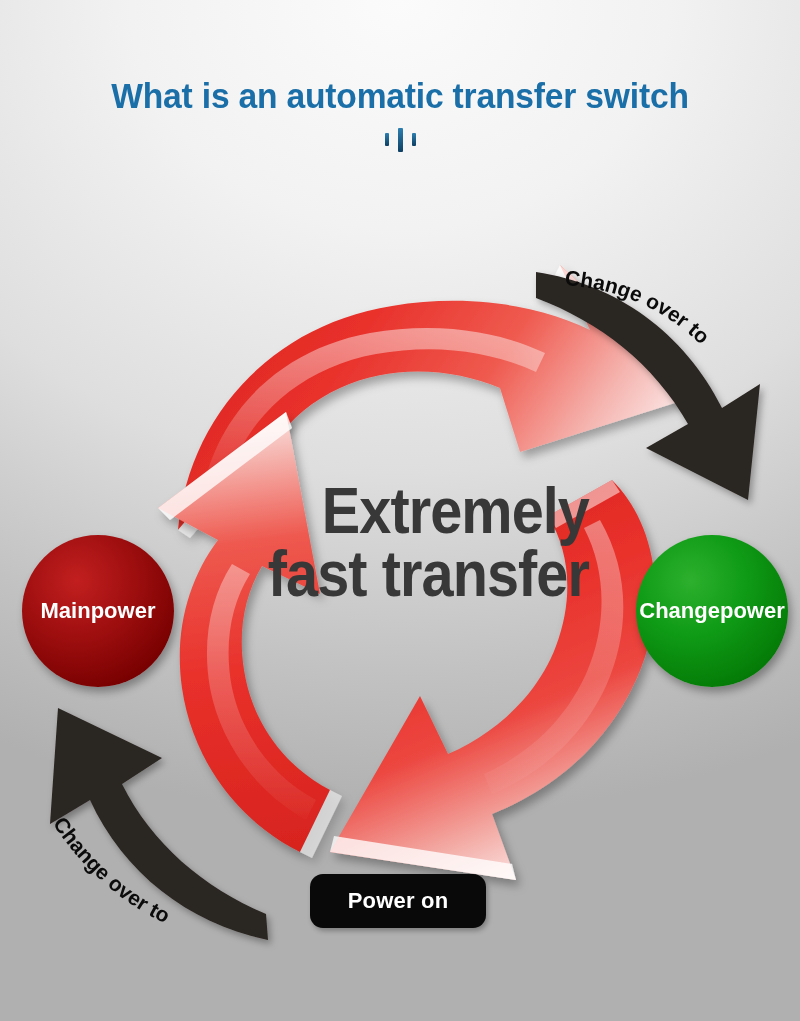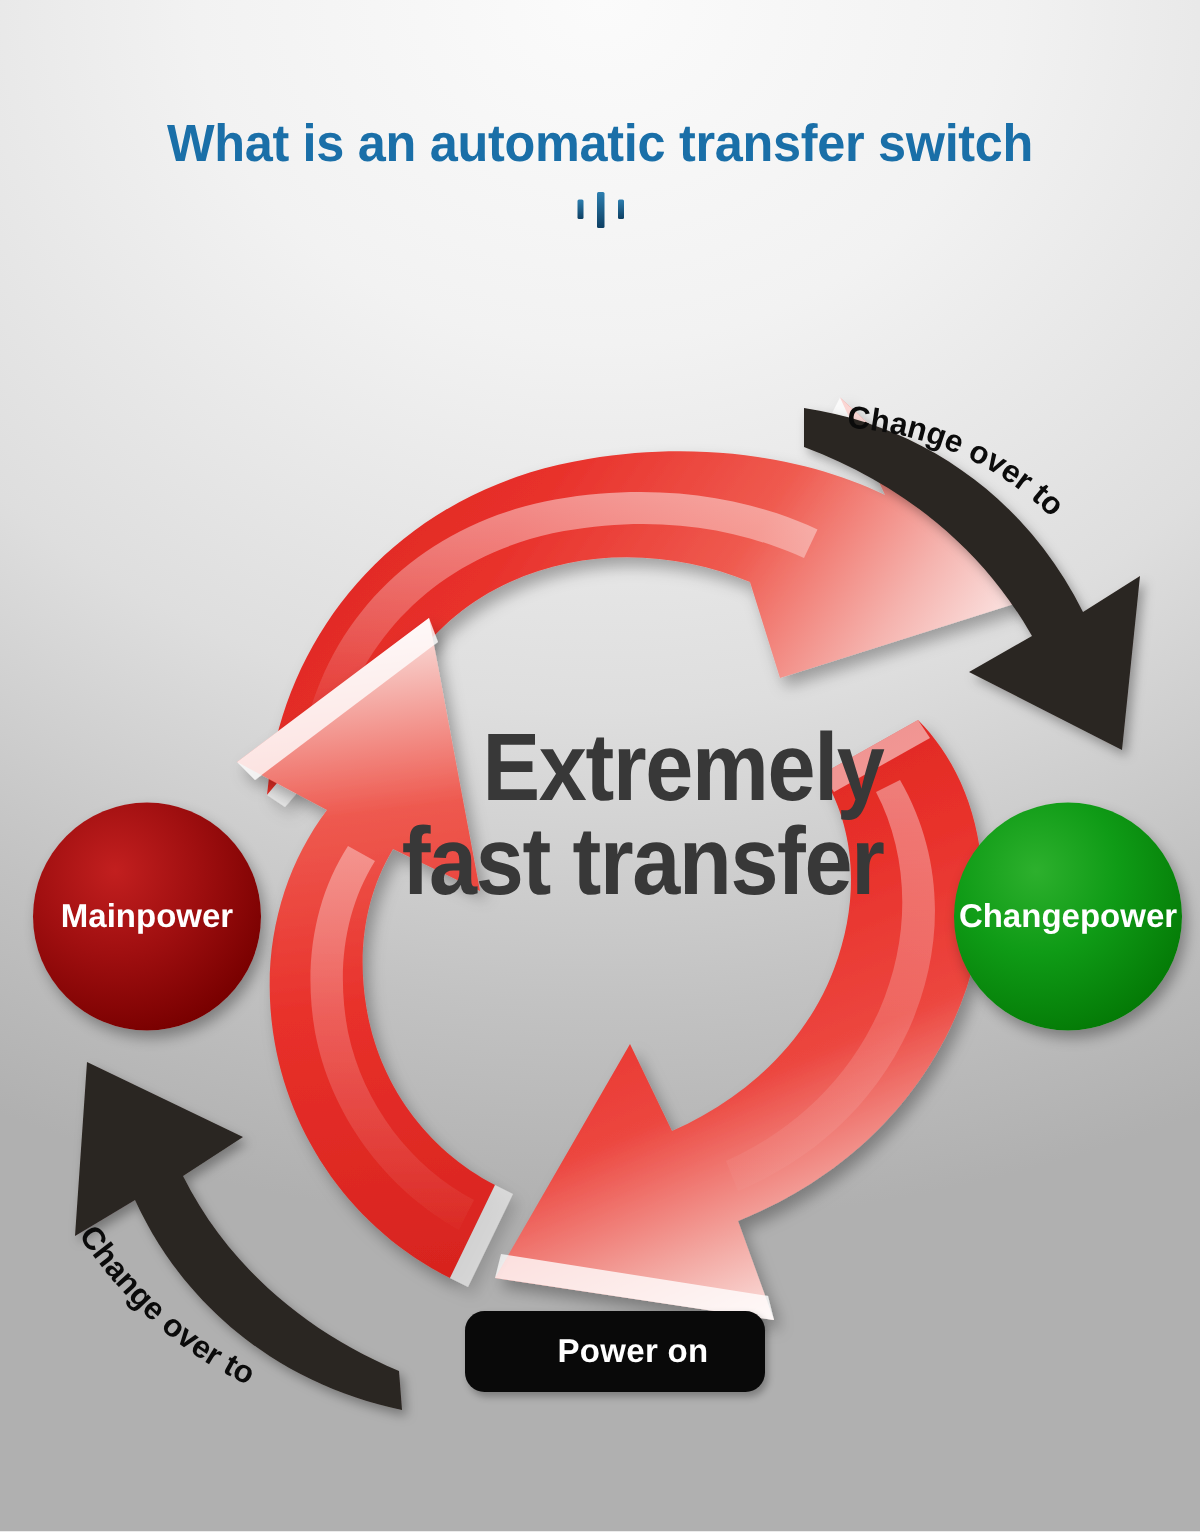--- a/index.html
+++ b/index.html
@@ -98,21 +98,21 @@
     justify-content: center;
     box-shadow: 2px 3px 5px rgba(0,0,0,0.28);
     letter-spacing: 0.2px;
   }
   #pill-power-failure {
     left: 310px; top: 47px;
     width: 176px; height: 54px;
   }
   #pill-power-on {
     left: 310px; top: 694px;
-    width: 176px; height: 54px; padding-left: 24px;
+    width: 176px; height: 54px;
   }
 
   
   .node-circle {
     position: absolute;
     border-radius: 50%;
     display: flex;
     flex-direction: row;
     align-items: center;
     justify-content: center;

